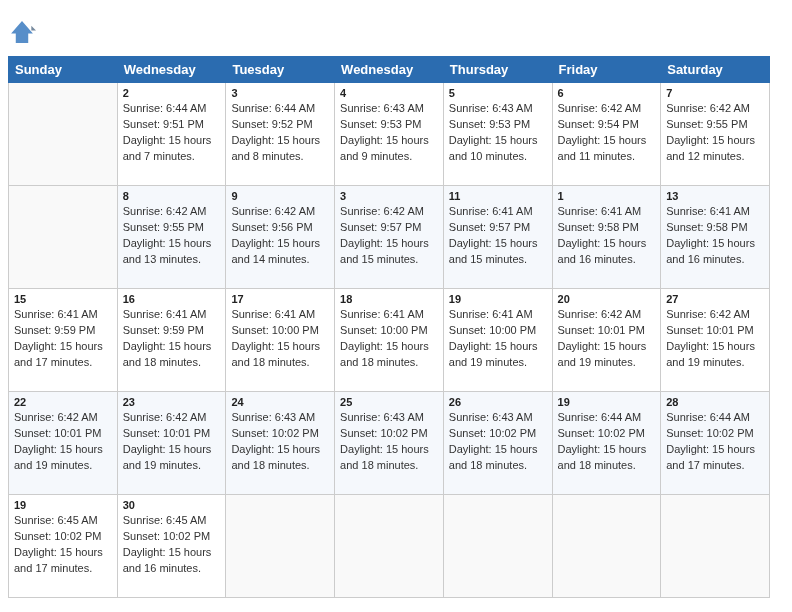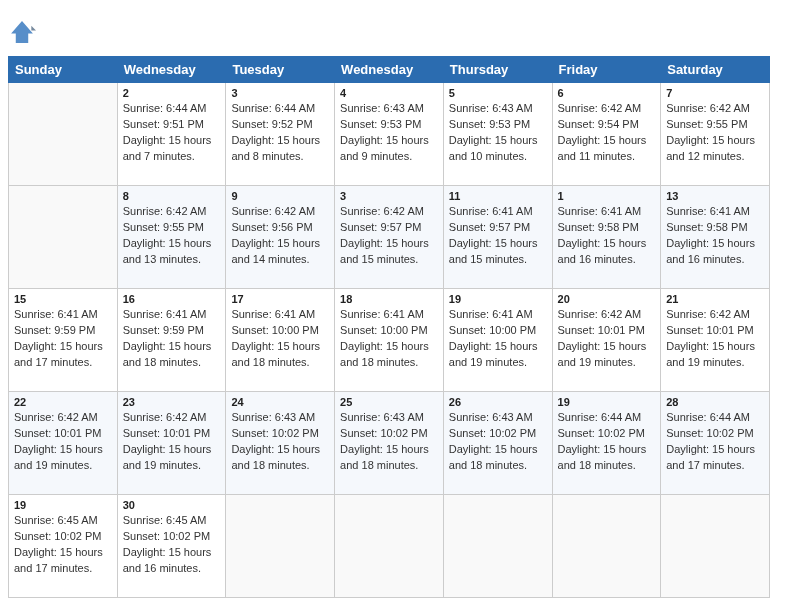--- a/index.html
+++ b/index.html
@@ -296,21 +296,21 @@
           <td>
             <span class="day-num">20</span>
         <div class="day-info">
           Sunrise: 6:42 AM<br>
           Sunset: 10:01 PM<br>
           Daylight: 15 hours<br>
           and 19 minutes.
         </div>
           </td>
           <td>
-            <span class="day-num">21</span>
+            <span class="day-num">27</span>
         <div class="day-info">
           Sunrise: 6:42 AM<br>
           Sunset: 10:01 PM<br>
           Daylight: 15 hours<br>
           and 19 minutes.
         </div>
           </td>
         </tr>
         <tr>
           <td>

